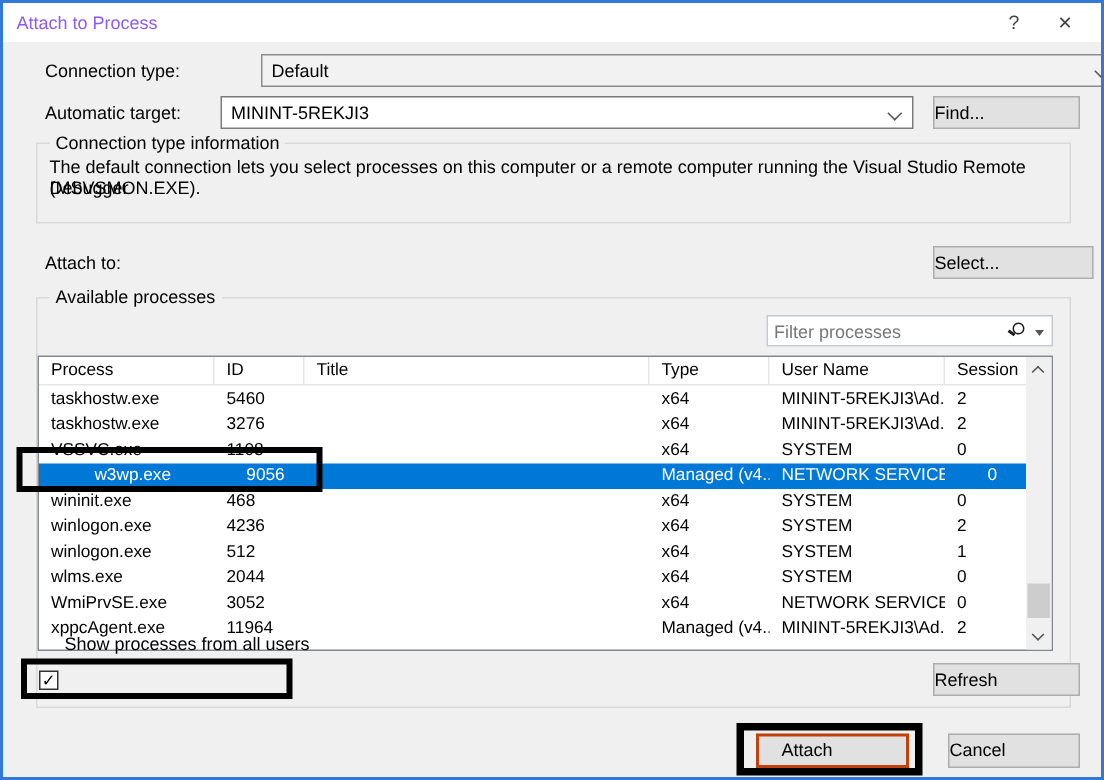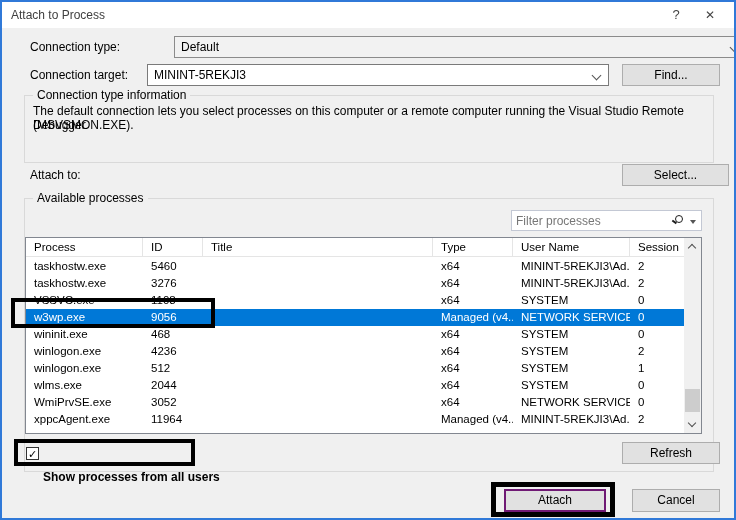--- a/index.html
+++ b/index.html
@@ -4,31 +4,31 @@
 <style>
   * { margin:0; padding:0; box-sizing:border-box; }
   html,body { width:736px; height:520px; font-family:"Liberation Sans", sans-serif; }
   .dialog {
     position:relative; width:736px; height:520px;
     background:#f0f0f0; border:2px solid #3079d8; overflow:hidden;
     font-size:12px; color:#000;
   }
   
   .titlebar { position:absolute; left:0; top:0; right:0; height:26px; background:#ffffff; }
-  .title-text { position:absolute; left:9px; top:0; line-height:26px; font-size:12px; color:#404040; }
+  .title-text { position:absolute; left:9px; top:0; line-height:26px; font-size:12px; color:#8b5cf6; }
   .tb-btn { position:absolute; top:0; width:32px; height:26px; text-align:center; line-height:26px; font-size:13px; color:#444; cursor:default; }
   .tb-help { right:42px; }
   .tb-close { right:8px; font-size:12px; }
   
   .lbl { position:absolute; height:22px; line-height:22px; }
   .combo { position:absolute; height:22px; line-height:20px; border:1px solid #8b8b8b; padding:0 20px 0 6px; background:#f2f2f2; overflow:hidden; white-space:nowrap; }
   .combo.editable { background:#ffffff; border-color:#7a7a7a; }
   .chev { position:absolute; right:8px; top:7px; width:7px; height:7px; border-right:1px solid #555; border-bottom:1px solid #555; transform:rotate(45deg); }
-  .btn { position:absolute; height:22px; background:#e1e1e1; border:1px solid #adadad; text-align:center; line-height:20px; font-size:12px; }
-  .btn.default { border:2px solid #701a75; line-height:18px; }
+  .btn { position:absolute; height:22px; background:#e1e1e1; border:1px solid #adadad; line-height:20px; font-size:12px; }
+  .btn.default { border:2px solid #c2410c; line-height:18px;padding-left:15px; }
   .groupbox { position:absolute; border:1px solid #d9d9d9; }
   .gb-label { position:absolute; top:-8px; left:8px; background:#f0f0f0; padding:0 4px; line-height:14px; }
   .readonly-box { position:absolute; height:22px; line-height:20px; border:1px solid #8b8b8b; background:#f0f0f0; padding:0 6px; overflow:hidden; white-space:nowrap; }
   
   .filterbox { position:absolute; width:191px; height:21px; background:#ffffff; border:1px solid #c3c8d4; }
   .filter-input { position:absolute; left:4px; top:1px; width:150px; height:17px; border:0; outline:0; font-family:"Liberation Sans",sans-serif; font-size:12px; color:#8b5cf6; background:transparent; }
   .filter-input::placeholder { color:#777; }
   .mag { position:absolute; right:18px; top:4px; width:8px; height:8px; border:1.5px solid #1e1e1e; border-radius:50%; }
   .mag::after { content:""; position:absolute; left:-4px; top:5px; width:5px; height:1.5px; background:#1e1e1e; transform:rotate(35deg); }
   .caret-down { position:absolute; right:5px; top:9px; width:0; height:0; border-left:3px solid transparent; border-right:3px solid transparent; border-top:4px solid #555; }
@@ -62,28 +62,28 @@
     <span class="tb-btn tb-help">?</span>
     <span class="tb-btn tb-close">✕</span>
   </div>
 
   <span class="lbl" style="left:28px;top:34px;">Connection type:</span>
   <div class="combo" style="left:145px;top:34px;width:573px;margin-left:27px;">
     <span>Default</span>
     <span class="chev"></span>
   </div>
 
-  <span class="lbl" style="left:28px;top:62px;">Connection target:</span>
+  <span class="lbl" style="left:28px;top:62px;">Automatic target:</span>
   <div class="combo editable" style="left:145px;top:62px;width:462px;">
     <span>MININT-5REKJI3</span>
     <span class="chev"></span>
   </div>
   <div class="btn" style="left:620px;top:62px;width:98px;">Find...</div>
 
-  <div class="groupbox" style="left:22px;top:93px;width:690px;height:68px;">
+  <div class="groupbox" style="left:22px;top:93px;width:690px;height:54px;">
     <span class="gb-label">Connection type information</span>
     <div style="position:absolute;left:8px;top:8px;width:670px;">The default connection lets you select processes on this computer or a remote computer running the Visual Studio Remote Debugger</div>
     <div style="position:absolute;left:8px;top:22px;width:670px;">(MSVSMON.EXE).</div>
   </div>
 
   <span class="lbl" style="left:28px;top:162px;">Attach to:</span>
   <div class="btn" style="left:620px;top:162px;width:107px;">Select...</div>
 
   <div class="groupbox" style="left:22px;top:196px;width:690px;height:274px;">
     <span class="gb-label">Available processes</span>
@@ -122,21 +122,21 @@
         <span class="c">2</span>
     </div>
     <div class="prow" style="top:54px;">
       <span class="c">VSSVC.exe</span>
         <span class="c">1108</span>
         <span class="c"></span>
         <span class="c">x64</span>
         <span class="c">SYSTEM</span>
         <span class="c">0</span>
     </div>
-    <div class="prow selected" style="top:71px;">
+    <div class="prow selected" style="top:71px;text-align:center;">
       <span class="c">w3wp.exe</span>
         <span class="c">9056</span>
         <span class="c"></span>
         <span class="c">Managed (v4...</span>
         <span class="c">NETWORK SERVICE</span>
         <span class="c">0</span>
     </div>
     <div class="prow" style="top:88px;">
       <span class="c">wininit.exe</span>
         <span class="c">468</span>
@@ -193,21 +193,21 @@
       <div class="sb-thumb"></div>
       <div class="sb-btn sb-down">
           <span class="chv"></span>
         </div>
     </div>
   </div>
 
   <div class="checkbox" style="left:24px;top:445px;">
     <span>✓</span>
   </div>
-  <span class="lbl" style="left:41px;top:464px;font-weight:bold;">Show processes from all users</span>
+  <span class="lbl" style="left:41px;top:416px;">Show processes from all users</span>
   <div class="btn" style="left:620px;top:440px;width:98px;">Refresh</div>
 
   <div class="btn default" style="left:502px;top:487px;width:102px;height:23px;">Attach</div>
   <div class="btn" style="left:630px;top:487px;width:88px;height:23px;">Cancel</div>
 
   <div class="ann" style="left:9px;top:296px;width:204px;height:30px;"></div>
   <div class="ann" style="left:12px;top:437px;width:181px;height:27px;"></div>
   <div class="ann ann-attach" style="left:489px;top:480px;width:124px;height:35px;"></div>
 
 </div>

